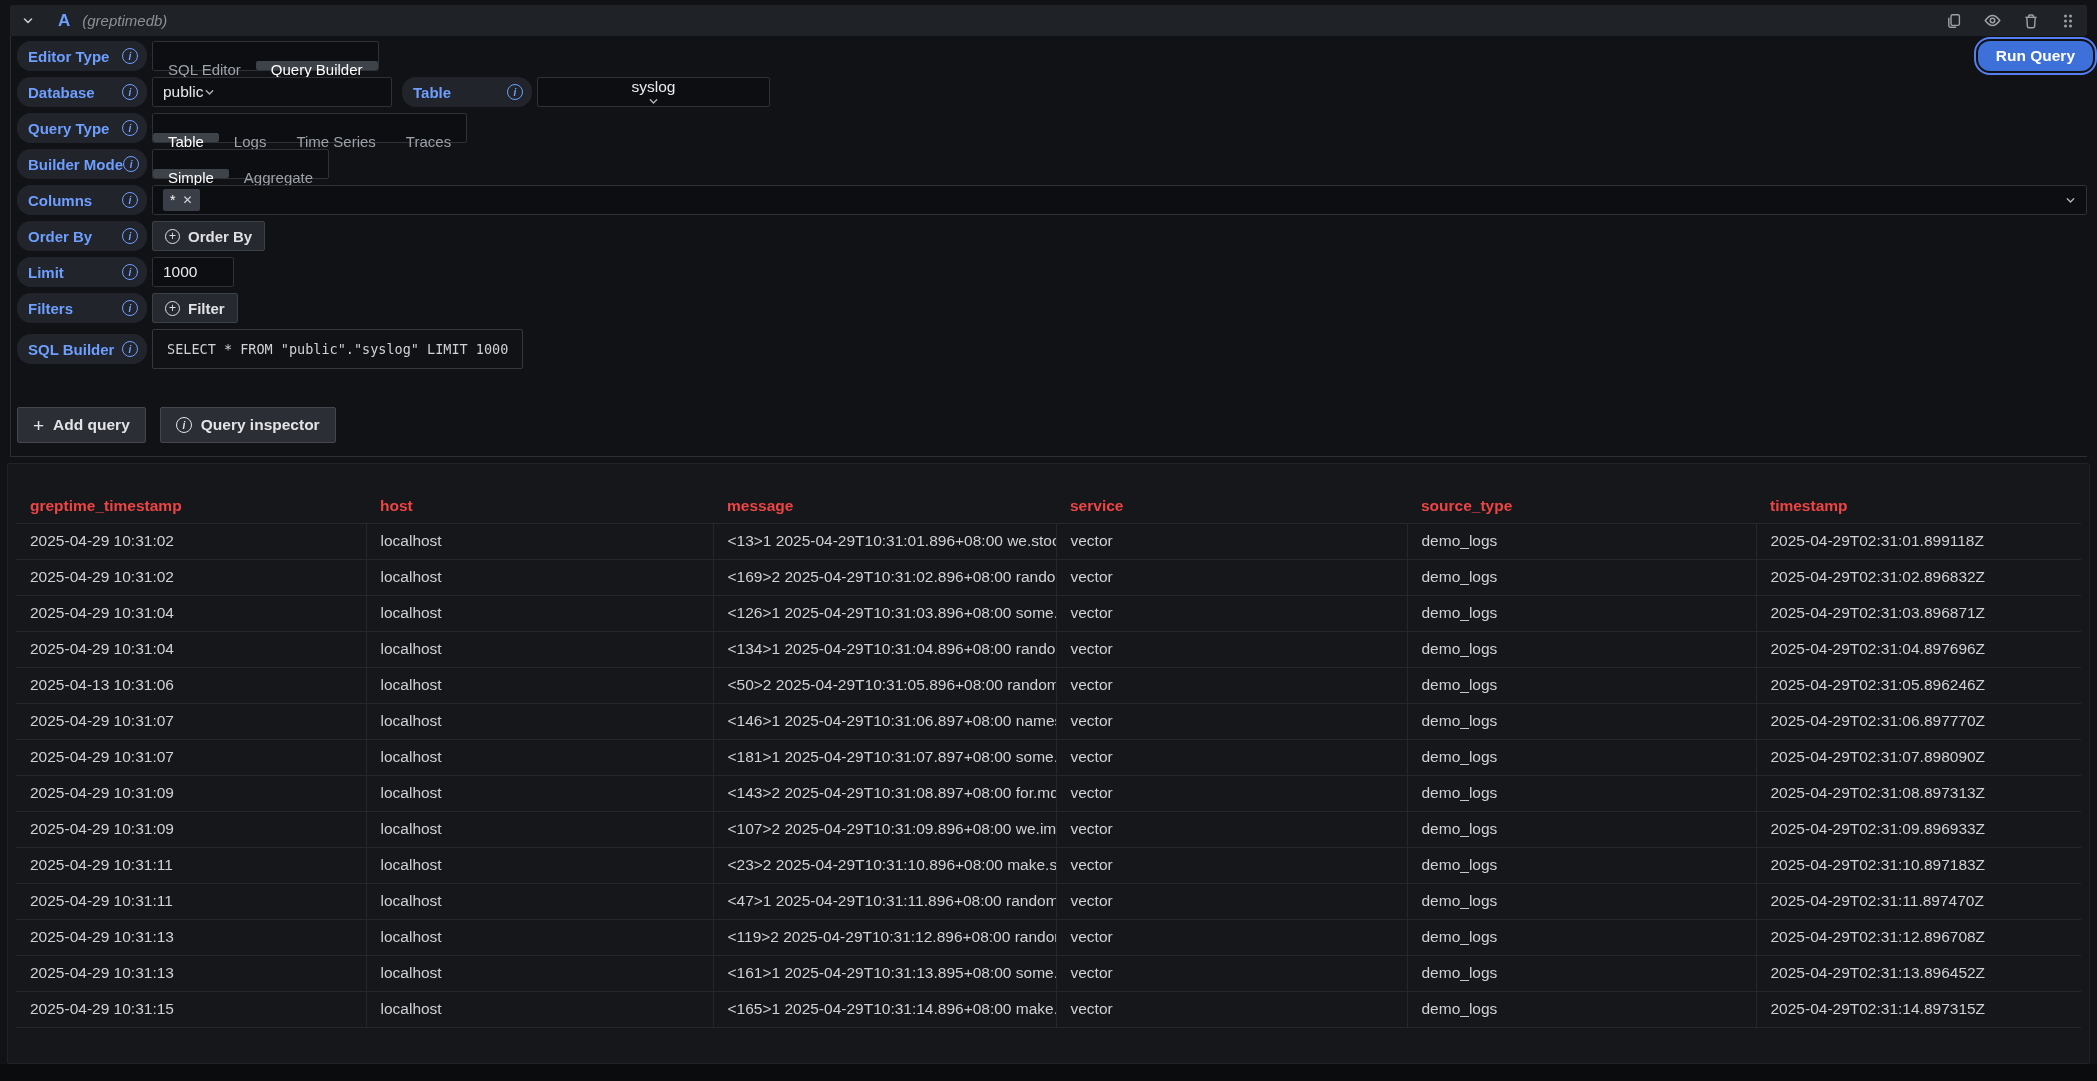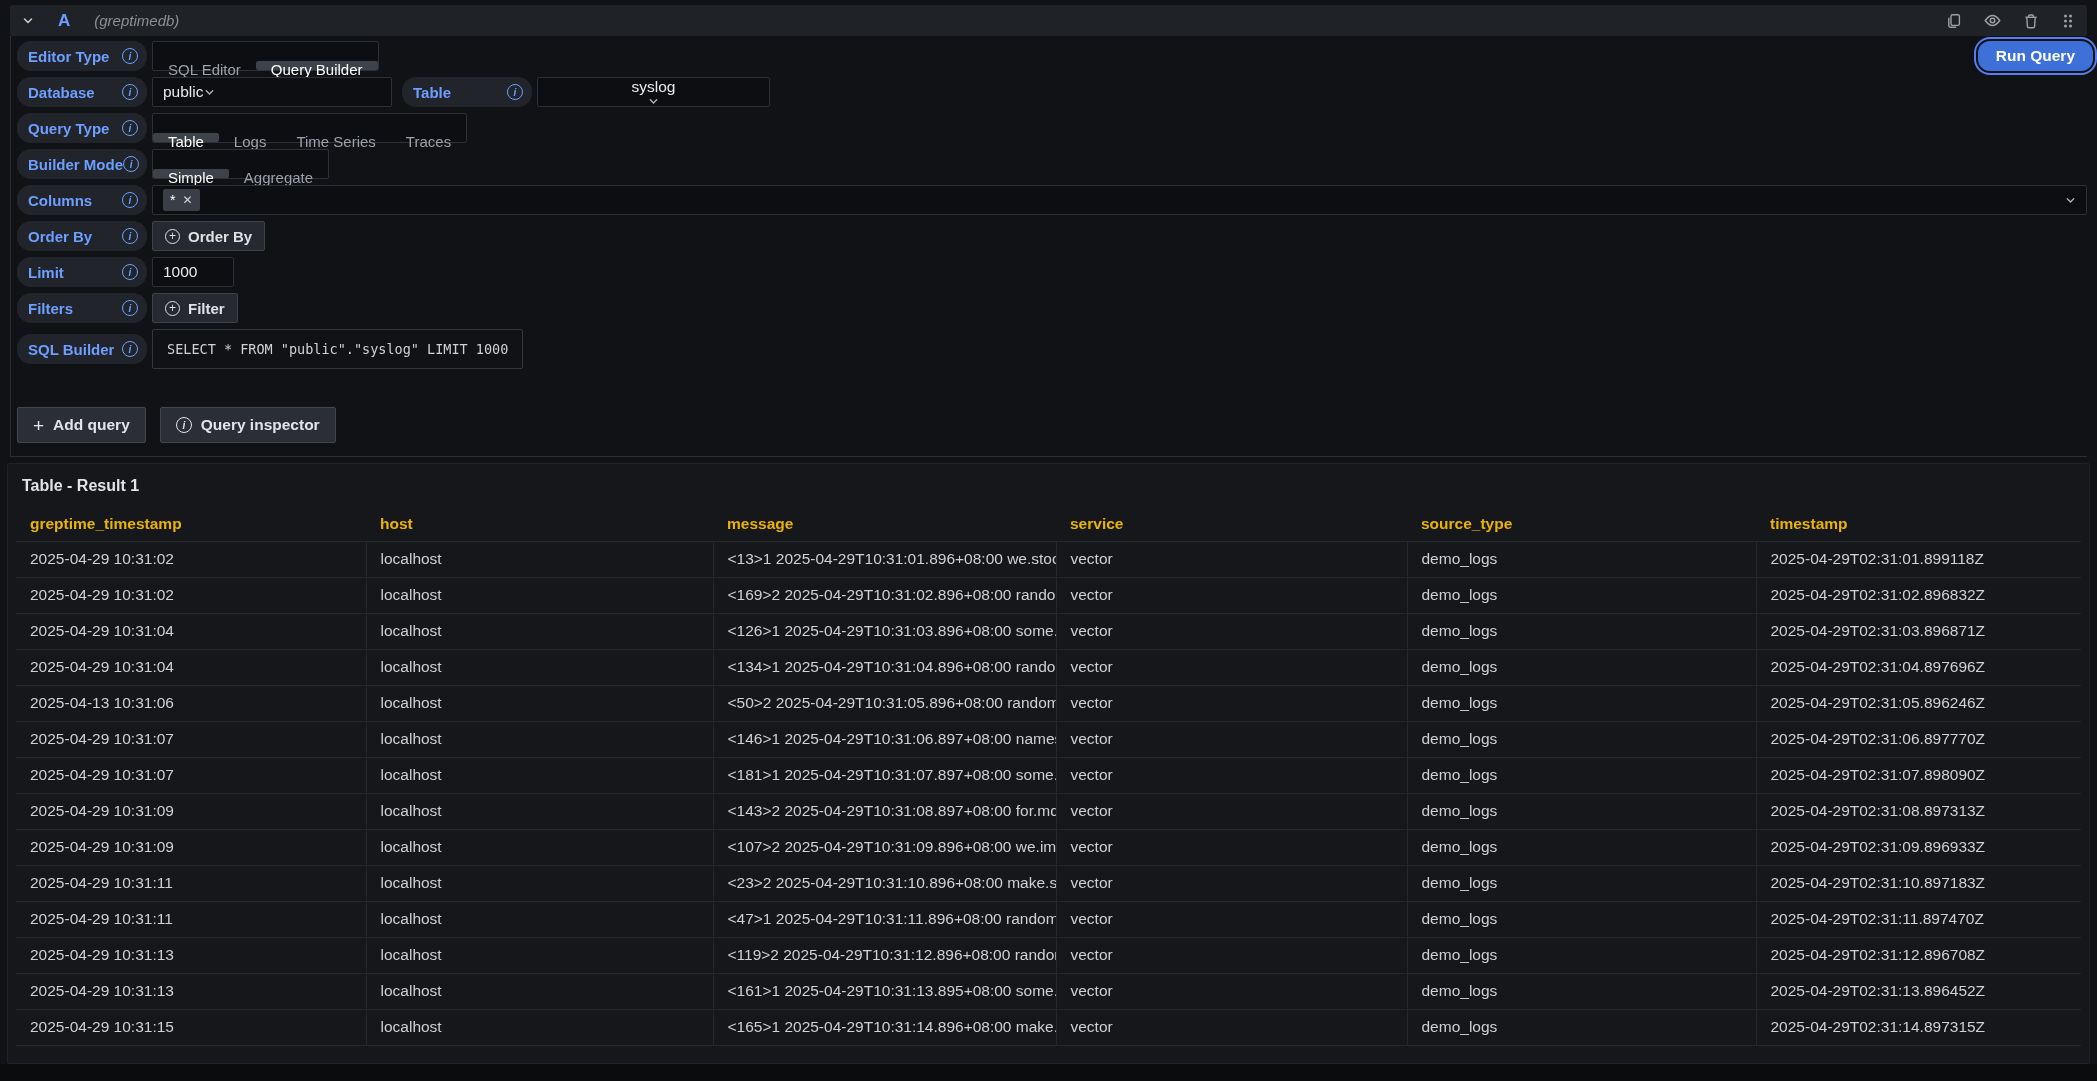--- a/index.html
+++ b/index.html
@@ -13,21 +13,21 @@
   svg { display:block; }
 
   
   .query-section { position:absolute; left:10px; top:5px; width:2077px; }
   .query-header {
     height:31px; background:#1f2227; border-radius:2px;
     display:flex; align-items:center; padding:0 12px;
   }
   .collapse-chevron { color:#c7c9cc; margin-right:2px; cursor:pointer; }
   .ref-id { color:#6e9fff; font-size:17px; font-weight:700; margin-left:22px; cursor:pointer; }
-  .ds-hint { color:#8d9095; font-style:italic; font-size:15px; margin-left:24px; }
+  .ds-hint { color:#8d9095; font-style:italic; font-size:15px; margin-left:12px; }
   .header-spacer { flex:1; }
   .header-icons { display:flex; align-items:center; gap:22px; color:#9da0a5; }
   .header-icons > span { cursor:pointer; display:flex; }
 
   .query-body {
     border-left:1px solid #2b2e33; border-bottom:1px solid #2b2e33;
     padding:5px 0 0 6px; min-height:413px;
   }
   .field-row { display:flex; align-items:center; height:30px; margin-bottom:6px; }
   .field-row.tall { height:40px; }
@@ -116,21 +116,21 @@
 
   
   .result-panel {
     position:absolute; left:7px; top:463px; width:2083px; height:601px;
     background:#15171a; border:1px solid #202227; border-radius:2px;
     padding:13px 8px 0 8px; overflow:hidden;
   }
   .panel-title { color:#e3e4e6; font-size:16px; font-weight:700; padding-left:6px; }
   table.results { width:100%; border-collapse:collapse; table-layout:fixed; margin-top:12px; }
   table.results th {
-    text-align:left; color:#eab308; font-weight:600; font-size:15.5px;
+    text-align:left; color:#ef4444; font-weight:600; font-size:15.5px;
     height:34px; padding:0 10px 0 14px; border-bottom:1px solid #25272b;
     cursor:pointer; white-space:nowrap; overflow:hidden;
   }
   table.results td {
     height:36px; padding:0 10px 0 14px; font-size:15.5px; color:#cfd1d4;
     border-bottom:1px solid #25272b; border-right:1px solid #25272b;
     white-space:nowrap; overflow:hidden;
   }
   table.results td:last-child { border-right:none; }
 
@@ -316,21 +316,20 @@
         <span class="qi-circle">i</span>
         <span>Query inspector</span>
       </button>
     </div>
   </div>
 </div>
 
 <button class="run-query-btn">Run Query</button>
 
 <div class="result-panel">
-  <div class="panel-title">Table - Result 1</div>
   <table class="results">
     <colgroup>
       <col style="width:350px">
         <col style="width:347px">
         <col style="width:343px">
       <col style="width:351px">
         <col style="width:349px">
         <col>
     </colgroup>
     <thead>

